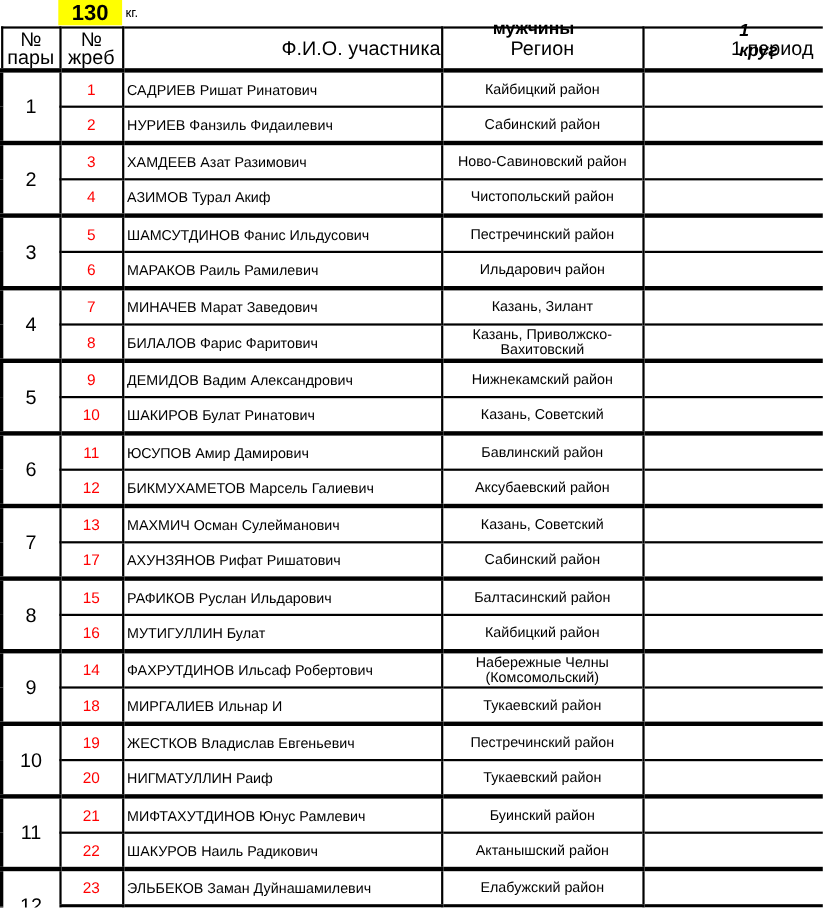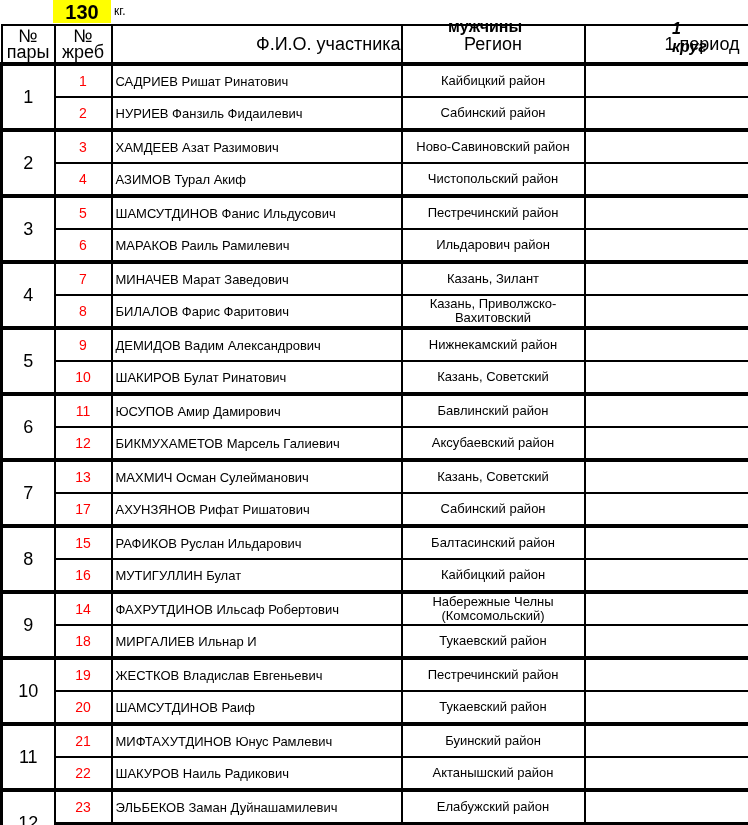--- a/index.html
+++ b/index.html
@@ -175,21 +175,21 @@
       </tr>
       <tr class="first">
         <td class="pair" rowspan="2">10</td>
         <td class="draw">19</td>
         <td class="name">ЖЕСТКОВ Владислав Евгеньевич</td>
         <td class="region">Пестречинский район</td>
         <td class="period"></td>
       </tr>
       <tr class="second">
         <td class="draw">20</td>
-        <td class="name">ШАМСУТДИНОВ Раиф</td>
+        <td class="name">НИГМАТУЛЛИН Раиф</td>
         <td class="region">Тукаевский район</td>
         <td class="period"></td>
       </tr>
       <tr class="first">
         <td class="pair" rowspan="2">11</td>
         <td class="draw">21</td>
         <td class="name">МИФТАХУТДИНОВ Юнус Рамлевич</td>
         <td class="region">Буинский район</td>
         <td class="period"></td>
       </tr>

